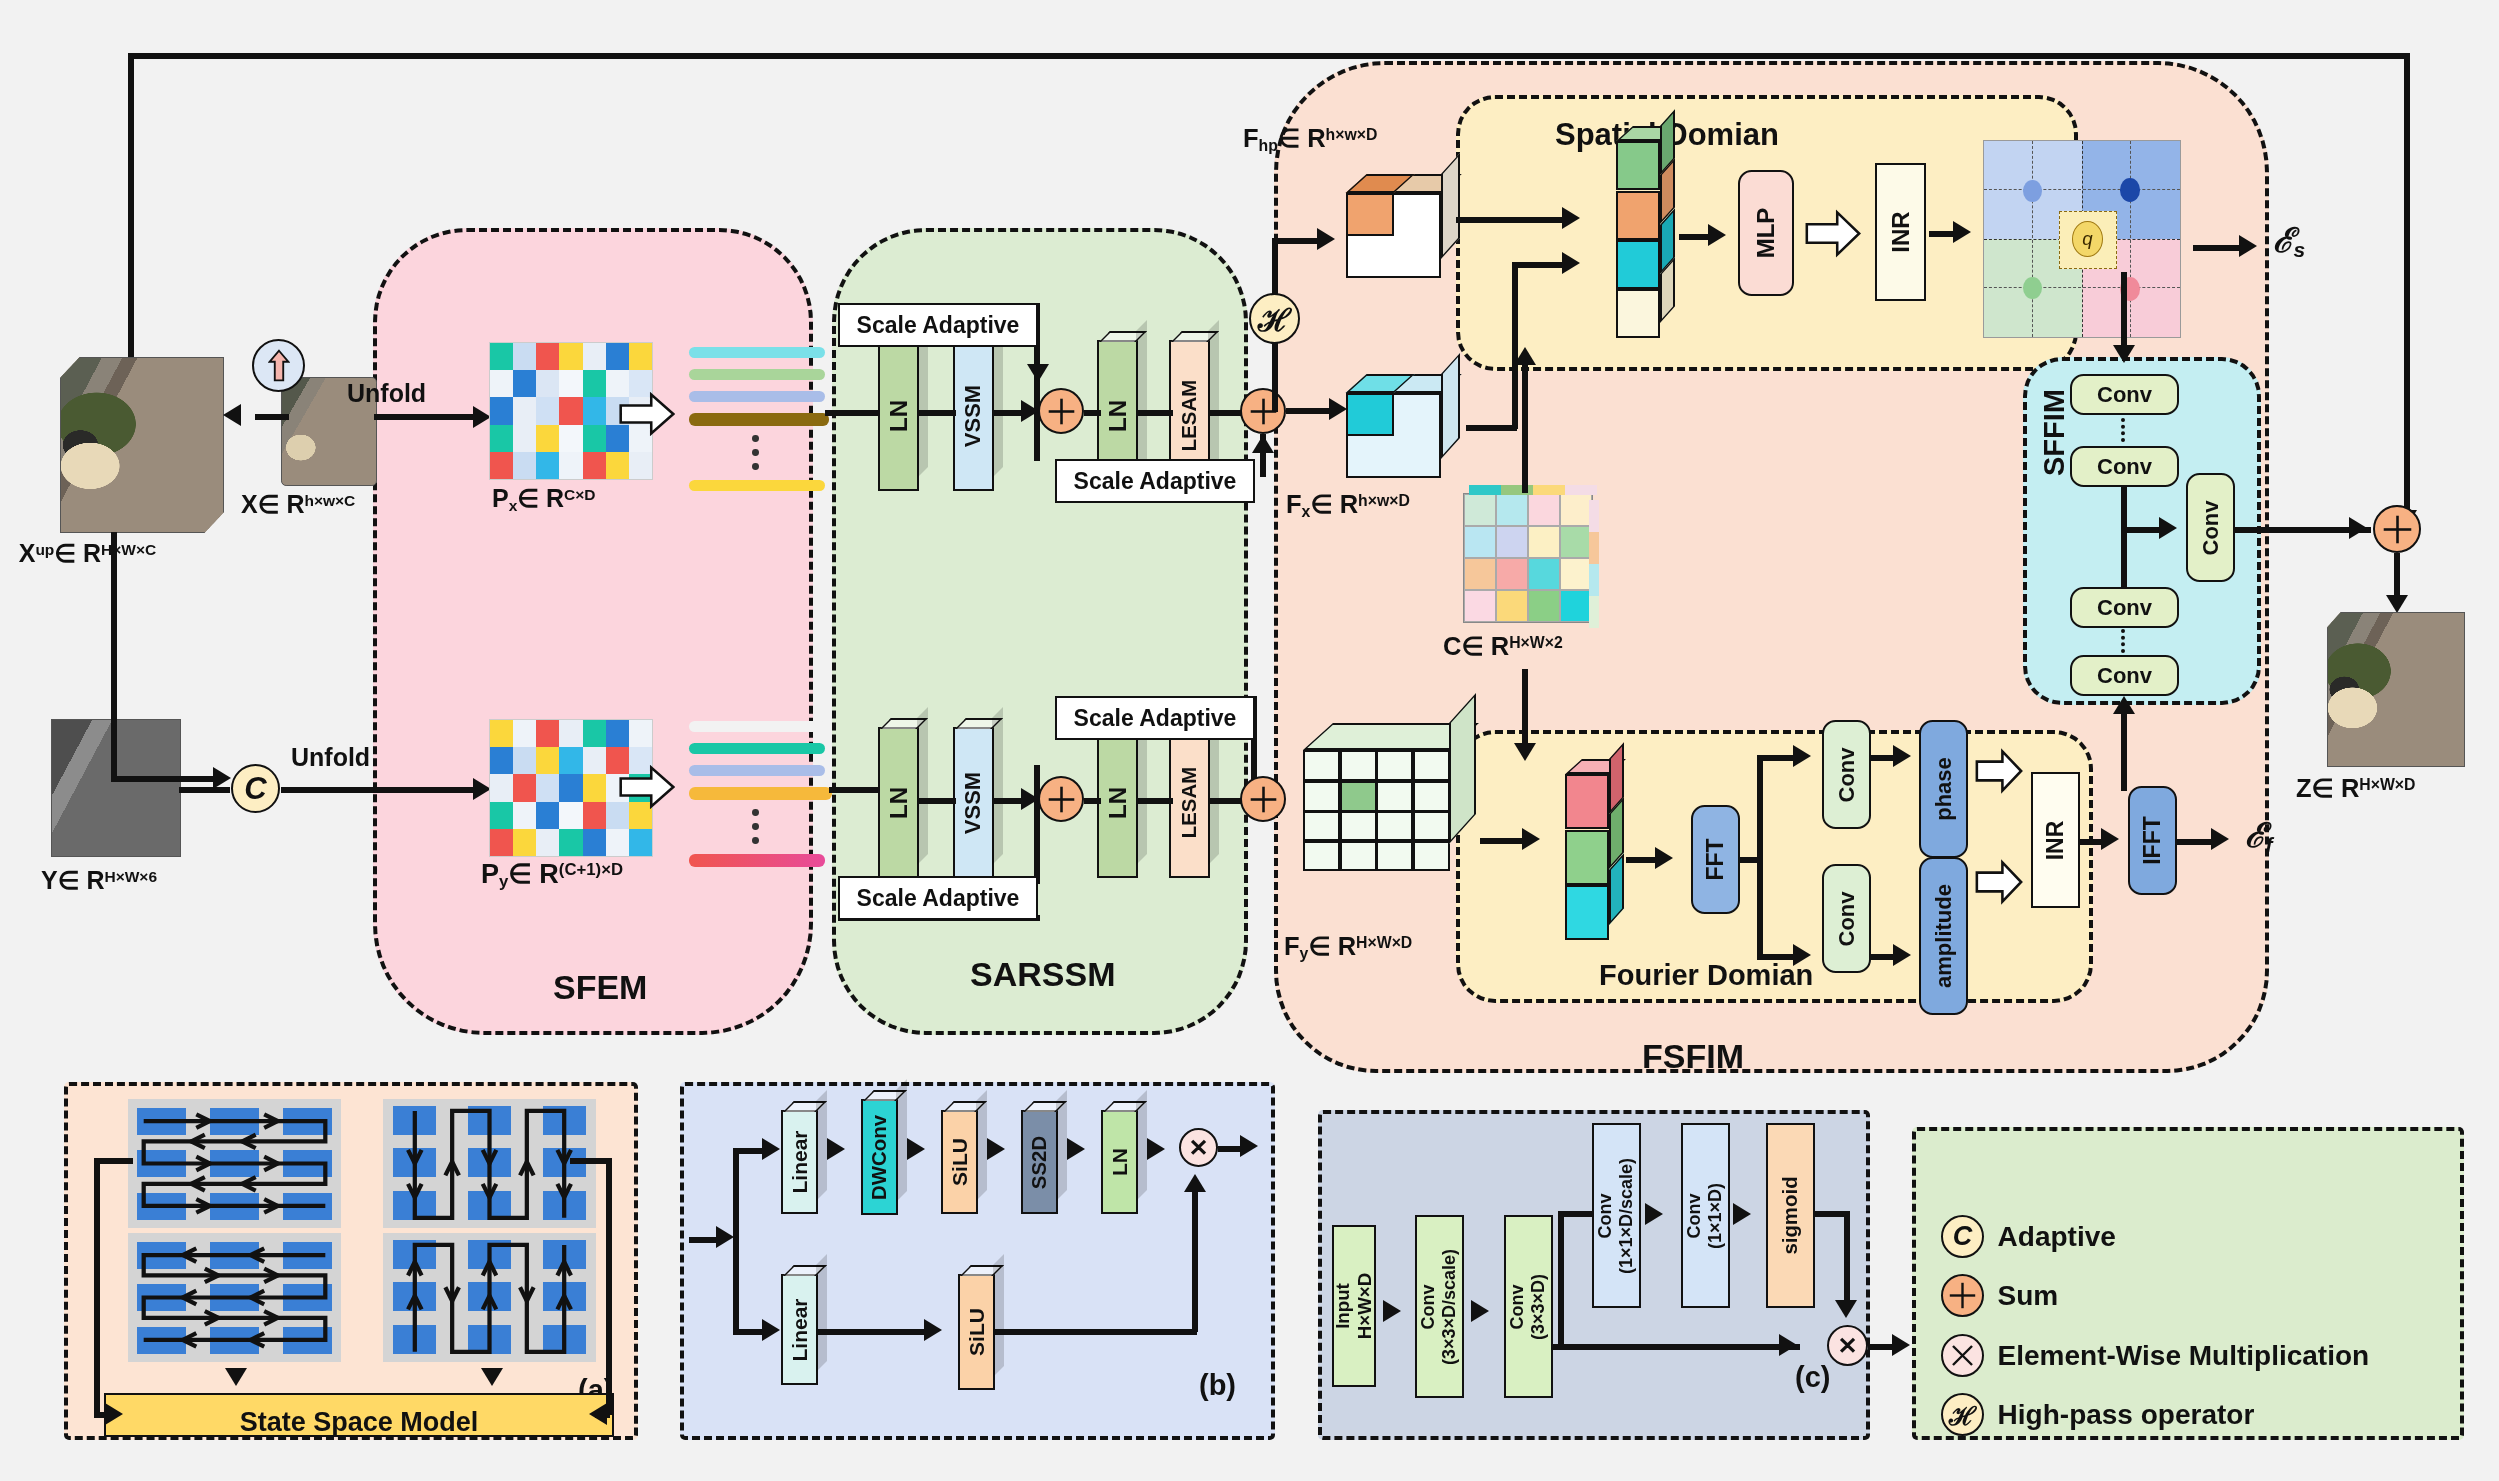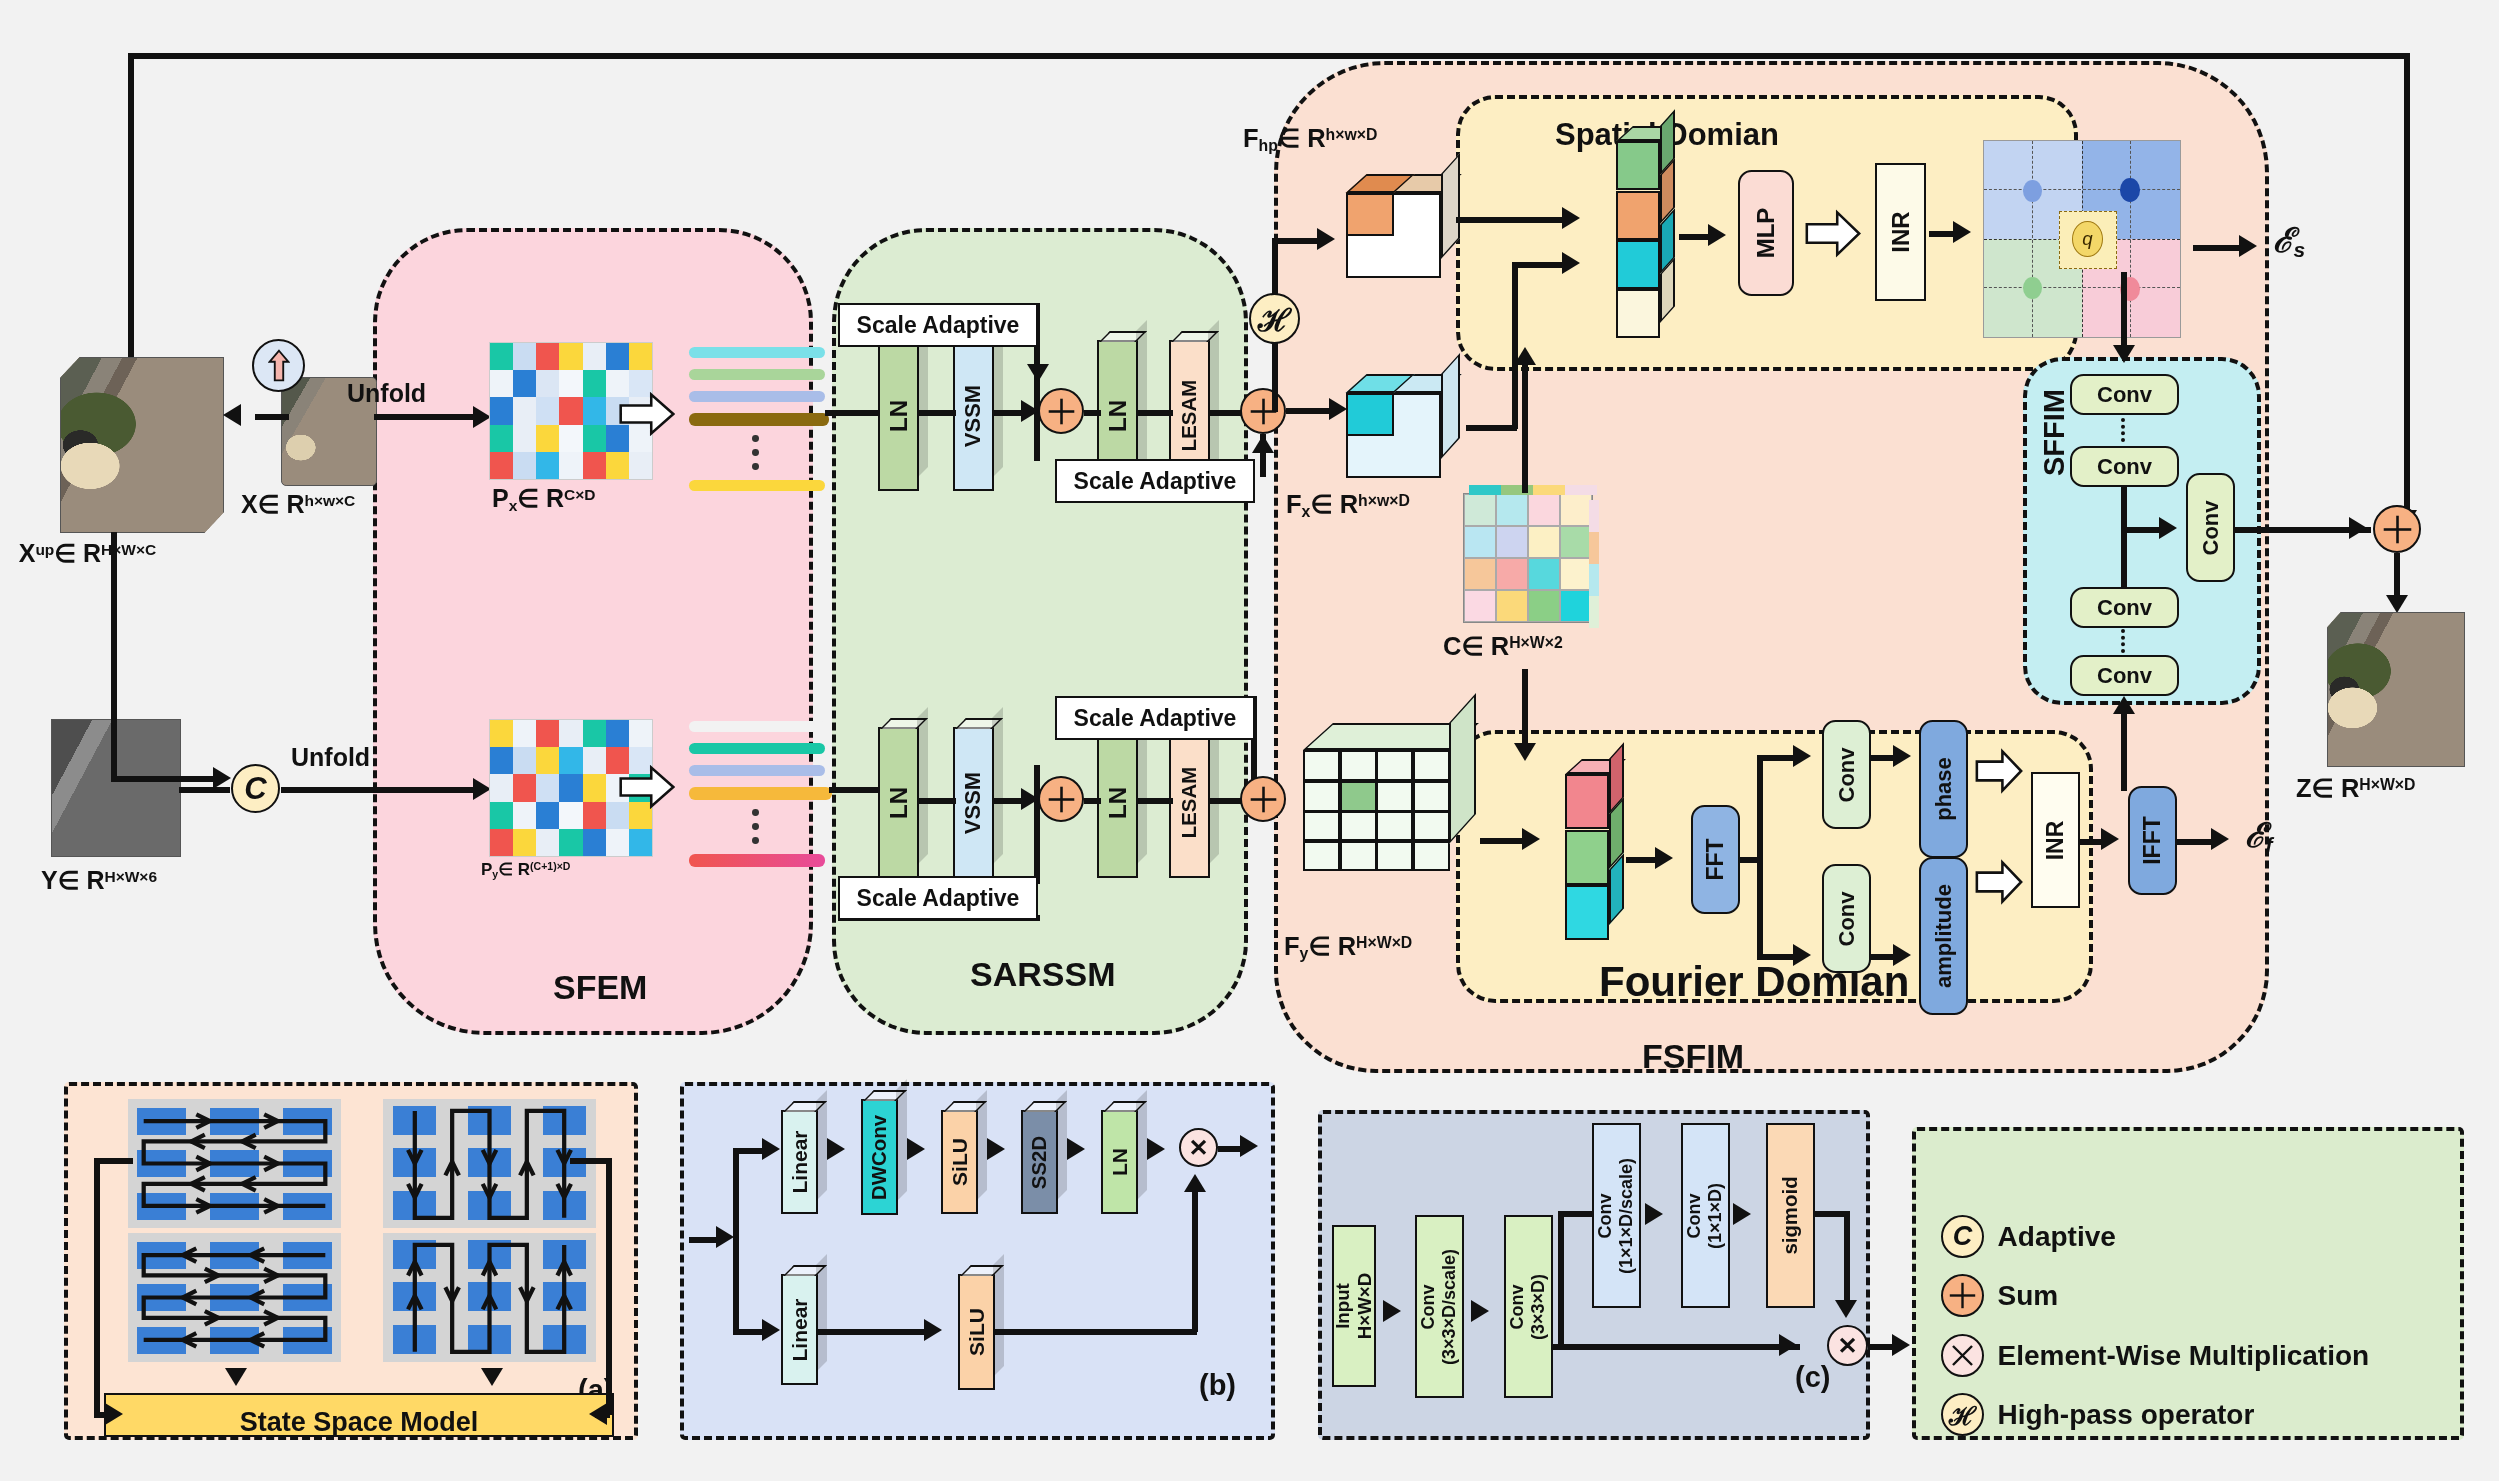--- a/index.html
+++ b/index.html
@@ -250,21 +250,21 @@
       <div style="background:#c9dcf2"></div>
       <div style="background:#fbd73c"></div>
     <div style="background:#f0554e"></div>
       <div style="background:#fbd73c"></div>
       <div style="background:#e8eef6"></div>
       <div style="background:#19c7a6"></div>
       <div style="background:#2a7fd4"></div>
       <div style="background:#eef3f9"></div>
       <div style="background:#32b7e8"></div>
   </div>
-  <div class="lbl" style="left:481px;top:861px;font-size:17px;"><span>P</span><span class="sub">y</span><span>∈ R</span><span class="sup">(C+1)×D</span></div>
+  <div class="lbl" style="left:481px;top:861px;font-size:27px;"><span>P</span><span class="sub">y</span><span>∈ R</span><span class="sup">(C+1)×D</span></div>
 
   <div class="pbp abs" style="left:619px;top:764px;">
     <svg width="56" height="46" viewBox="0 0 66 54">
         <path d="M2 17 H38 V4 L64 27 L38 50 V37 H2 Z" fill="#fff" stroke="#111" stroke-width="3"></path>
       </svg>
   </div>
 
   <div class="bars abs" style="left:689px;top:721px;width:136px;height:162px;">
     <div class="bar" style="left:0;top:0;width:136px;height:11px;background:#f2f2f2;"></div>
     <div class="bar" style="left:0;top:22px;width:136px;height:11px;background:#19c7a6;"></div>
@@ -527,21 +527,21 @@
     <div class="face" style="left:73px;top:118px;width:37px;height:30px;background:#f2faf0;"></div>
     <div class="face" style="left:110px;top:118px;width:37px;height:30px;background:#f2faf0;"></div>
     <div class="face" style="left:0;top:0;width:146px;height:27px;background:#dff0d8;transform:skewX(-48deg);transform-origin:bottom left;"></div>
     <div class="face" style="left:146px;top:0;width:27px;height:121px;background:#cfe4c8;transform:skewY(-48deg);transform-origin:top left;"></div>
   </div>
   <div class="lbl" style="left:1284px;top:934px;font-size:25.5px;"><span>F</span><span class="sub">y</span><span>∈ R</span><span class="sup">H×W×D</span></div>
 
   <div class="ln hln abs" style="left:1480px;top:838px;width:51px;"></div>
   <div class="ar ar-r abs" style="left:1522px;top:828px;"></div>
 
-  <div class="lbl" style="left:1599px;top:961px;font-size:42px;">Fourier Domian</div>
+  <div class="lbl" style="left:1599px;top:961px;font-size:29px;">Fourier Domian</div>
 
   <div class="cube abs" style="left:1565px;top:759px;width:60px;height:196px;">
     <div class="face" style="left:0;top:15.3px;width:44px;height:55px;background:#f2868e;"></div>
     <div class="face" style="left:0;top:71px;width:44px;height:55px;background:#8fd08c;"></div>
     <div class="face" style="left:0;top:126px;width:44px;height:55px;background:#2fd8e2;"></div>
     <div class="face" style="left:0;top:0;width:44px;height:15.3px;background:#f7b0b5;transform:skewX(-48deg);transform-origin:bottom left;"></div>
     <div class="face" style="left:44px;top:0;width:15.3px;height:55px;background:#d0636c;transform:skewY(-48deg);transform-origin:top left;"></div>
     <div class="face" style="left:44px;top:55px;width:15.3px;height:55px;background:#6fae6c;transform:skewY(-48deg);transform-origin:top left;"></div>
     <div class="face" style="left:44px;top:111px;width:15.3px;height:55px;background:#22b3bc;transform:skewY(-48deg);transform-origin:top left;"></div>
   </div>

